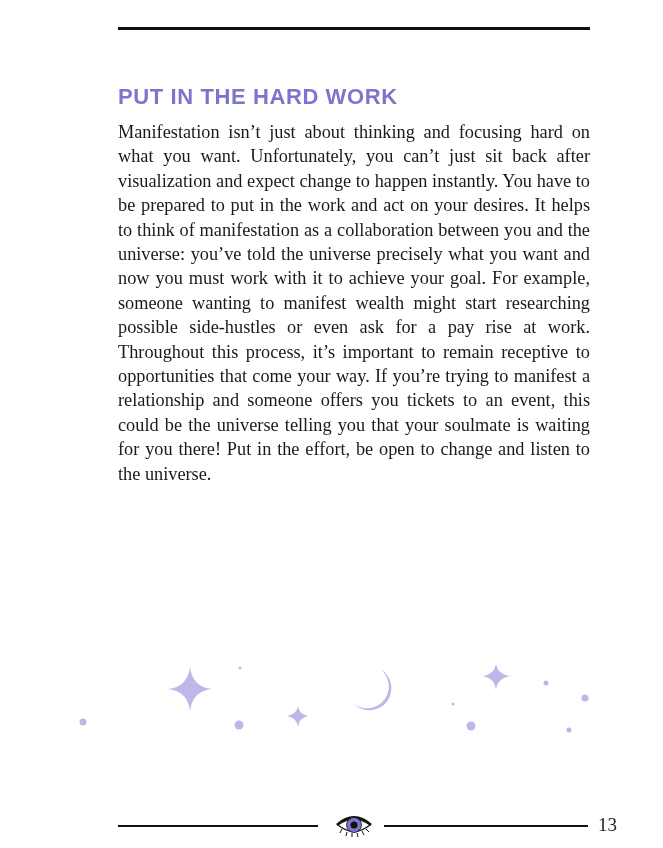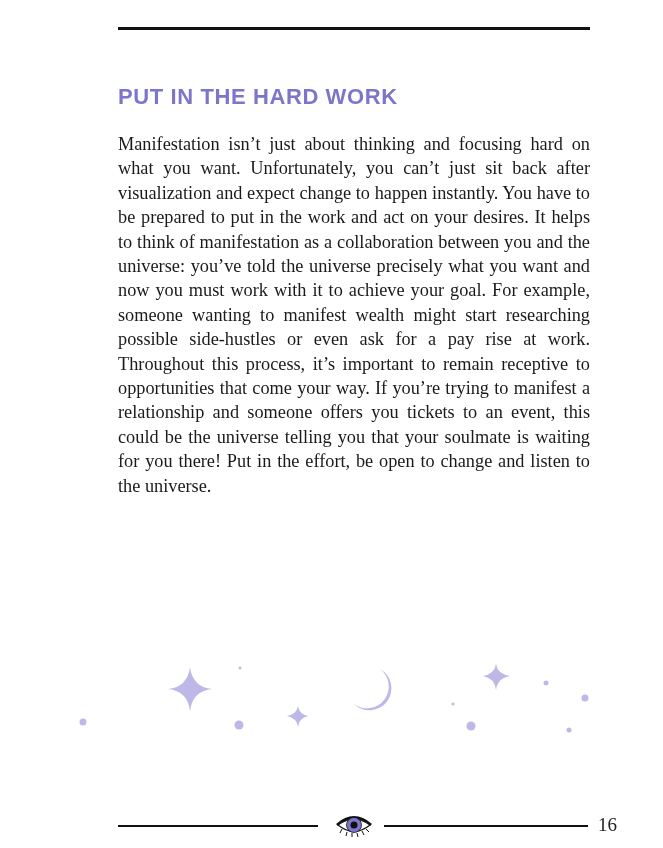--- a/index.html
+++ b/index.html
@@ -4,21 +4,21 @@
 <style>
   html, body { margin: 0; padding: 0; background: #ffffff; }
   body { width: 663px; height: 848px; position: relative; overflow: hidden; }
   .top-rule { position: absolute; left: 118px; top: 27px; width: 472px; height: 3px; background: #111; }
   .heading {
     position: absolute; left: 118px; top: 84px; margin: 0;
     font-family: Liberation Sans, sans-serif; font-weight: bold;
     font-size: 22px; letter-spacing: 0.6px; color: #7b76cc; line-height: 26px;
   }
   .body-text {
-    position: absolute; left: 118px; top: 132px; width: 472px; margin: 0;
+    position: absolute; left: 118px; top: 120px; width: 472px; margin: 0;
     font-family: "Liberation Serif", serif; font-size: 18.3px; line-height: 24.4px;
     color: #1a1a1a; text-align: justify;
   }
   .deco { position: absolute; left: 0; top: 640px; width: 663px; height: 120px; }
   .footer-rule-left { position: absolute; left: 118px; top: 825px; width: 200px; height: 2px; background: #111; }
   .footer-rule-right { position: absolute; left: 384px; top: 825px; width: 204px; height: 2px; background: #111; }
   .eye { position: absolute; left: 334px; top: 812px; width: 40px; height: 26px; }
   .page-number {
     position: absolute; left: 598px; top: 814px;
     font-family: "Liberation Serif", serif; font-size: 19px; color: #222;
@@ -67,13 +67,13 @@
     <line x1="13" y1="20" x2="12" y2="24"></line>
     <line x1="18" y1="21" x2="18" y2="25"></line>
     <line x1="23" y1="21" x2="24" y2="25"></line>
     <line x1="28" y1="19" x2="30" y2="23"></line>
     <line x1="32" y1="17" x2="35" y2="20"></line>
   </g>
 </svg>
 
 <div class="footer-rule-right"></div>
 
-<div class="page-number">16</div>
+<div class="page-number">13</div>
 
 </body></html>

